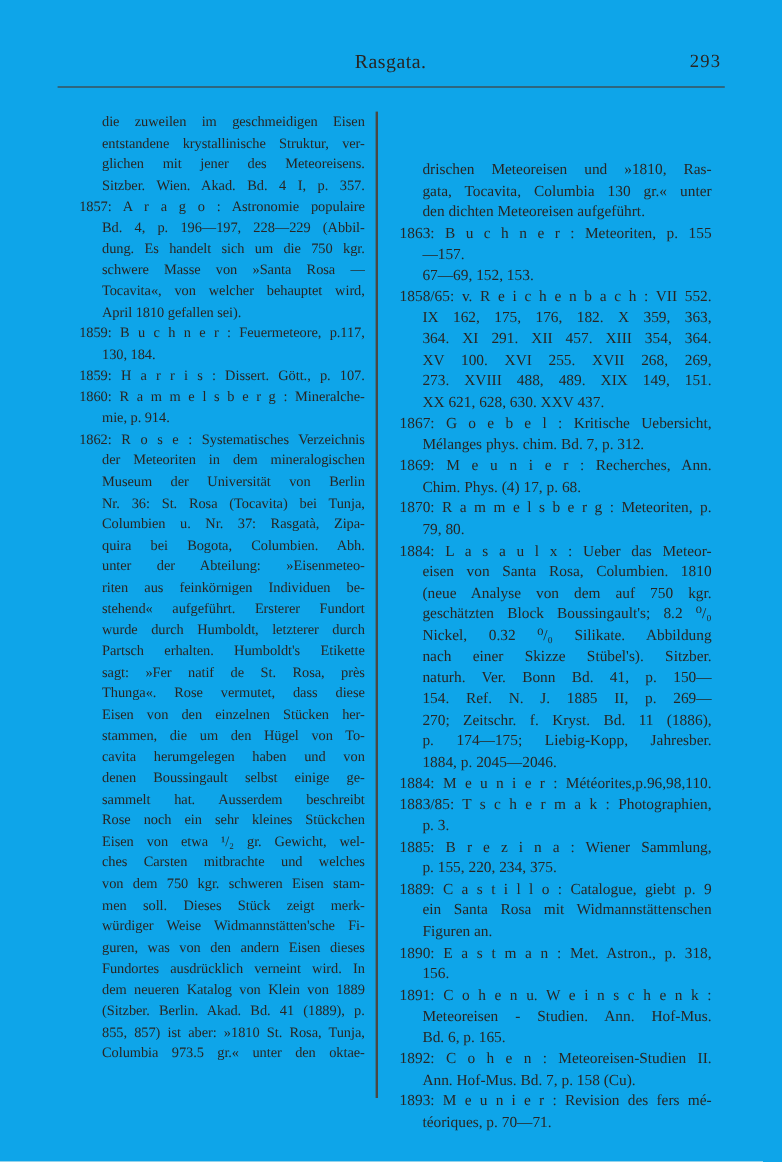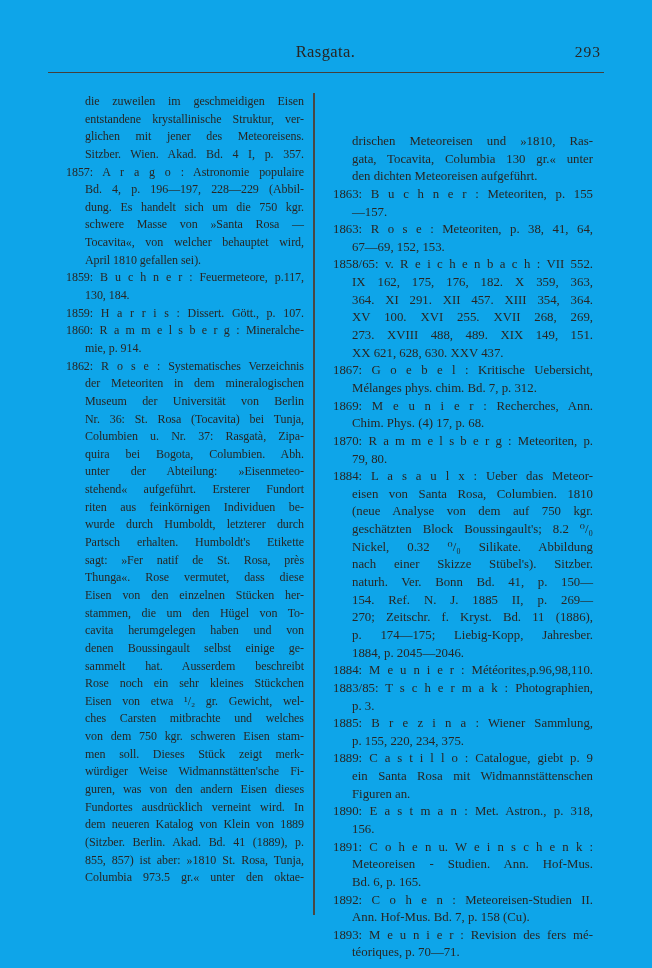--- a/index.html
+++ b/index.html
@@ -111,22 +111,22 @@
       <div class="line just">1859: H a r r i s : Dissert. Gött., p. 107.</div>
       <div class="line just">1860: R a m m e l s b e r g : Mineralche-</div>
       <div class="line indent">mie, p. 914.</div>
       <div class="line just">1862: R o s e : Systematisches Verzeichnis</div>
       <div class="line indent just">der Meteoriten in dem mineralogischen</div>
       <div class="line indent just">Museum der Universität von Berlin</div>
       <div class="line indent just">Nr. 36: St. Rosa (Tocavita) bei Tunja,</div>
       <div class="line indent just">Columbien u. Nr. 37: Rasgatà, Zipa-</div>
       <div class="line indent just">quira bei Bogota, Columbien. Abh.</div>
       <div class="line indent just">unter der Abteilung: »Eisenmeteo-</div>
+      <div class="line indent just">riten aus feinkörnigen Individuen be-</div>
       <div class="line indent just">stehend« aufgeführt. Ersterer Fundort</div>
-      <div class="line indent just">riten aus feinkörnigen Individuen be-</div>
       <div class="line indent just">wurde durch Humboldt, letzterer durch</div>
       <div class="line indent just">Partsch erhalten. Humboldt's Etikette</div>
       <div class="line indent just">sagt: »Fer natif de St. Rosa, près</div>
       <div class="line indent just">Thunga«. Rose vermutet, dass diese</div>
       <div class="line indent just">Eisen von den einzelnen Stücken her-</div>
       <div class="line indent just">stammen, die um den Hügel von To-</div>
       <div class="line indent just">cavita herumgelegen haben und von</div>
       <div class="line indent just">denen Boussingault selbst einige ge-</div>
       <div class="line indent just">sammelt hat. Ausserdem beschreibt</div>
       <div class="line indent just">Rose noch ein sehr kleines Stückchen</div>
@@ -144,21 +144,20 @@
     </div>
 
   <div class="col-divider"></div>
 
   <div class="column right">
       <div class="line indent just">drischen Meteoreisen und »1810, Ras-</div>
       <div class="line indent just">gata, Tocavita, Columbia 130 gr.« unter</div>
       <div class="line indent">den dichten Meteoreisen aufgeführt.</div>
       <div class="line just">1863: B u c h n e r : Meteoriten, p. 155</div>
       <div class="line indent">—157.</div>
-      <div class="line just">1863: R o s e : Meteoriten, p. 38, 41, 64,</div>
       <div class="line indent">67—69, 152, 153.</div>
       <div class="line just">1858/65: v. R e i c h e n b a c h : VII 552.</div>
       <div class="line indent just">IX 162, 175, 176, 182. X 359, 363,</div>
       <div class="line indent just">364. XI 291. XII 457. XIII 354, 364.</div>
       <div class="line indent just">XV 100. XVI 255. XVII 268, 269,</div>
       <div class="line indent just">273. XVIII 488, 489. XIX 149, 151.</div>
       <div class="line indent">XX 621, 628, 630. XXV 437.</div>
       <div class="line just">1867: G o e b e l : Kritische Uebersicht,</div>
       <div class="line indent">Mélanges phys. chim. Bd. 7, p. 312.</div>
       <div class="line just">1869: M e u n i e r : Recherches, Ann.</div>

